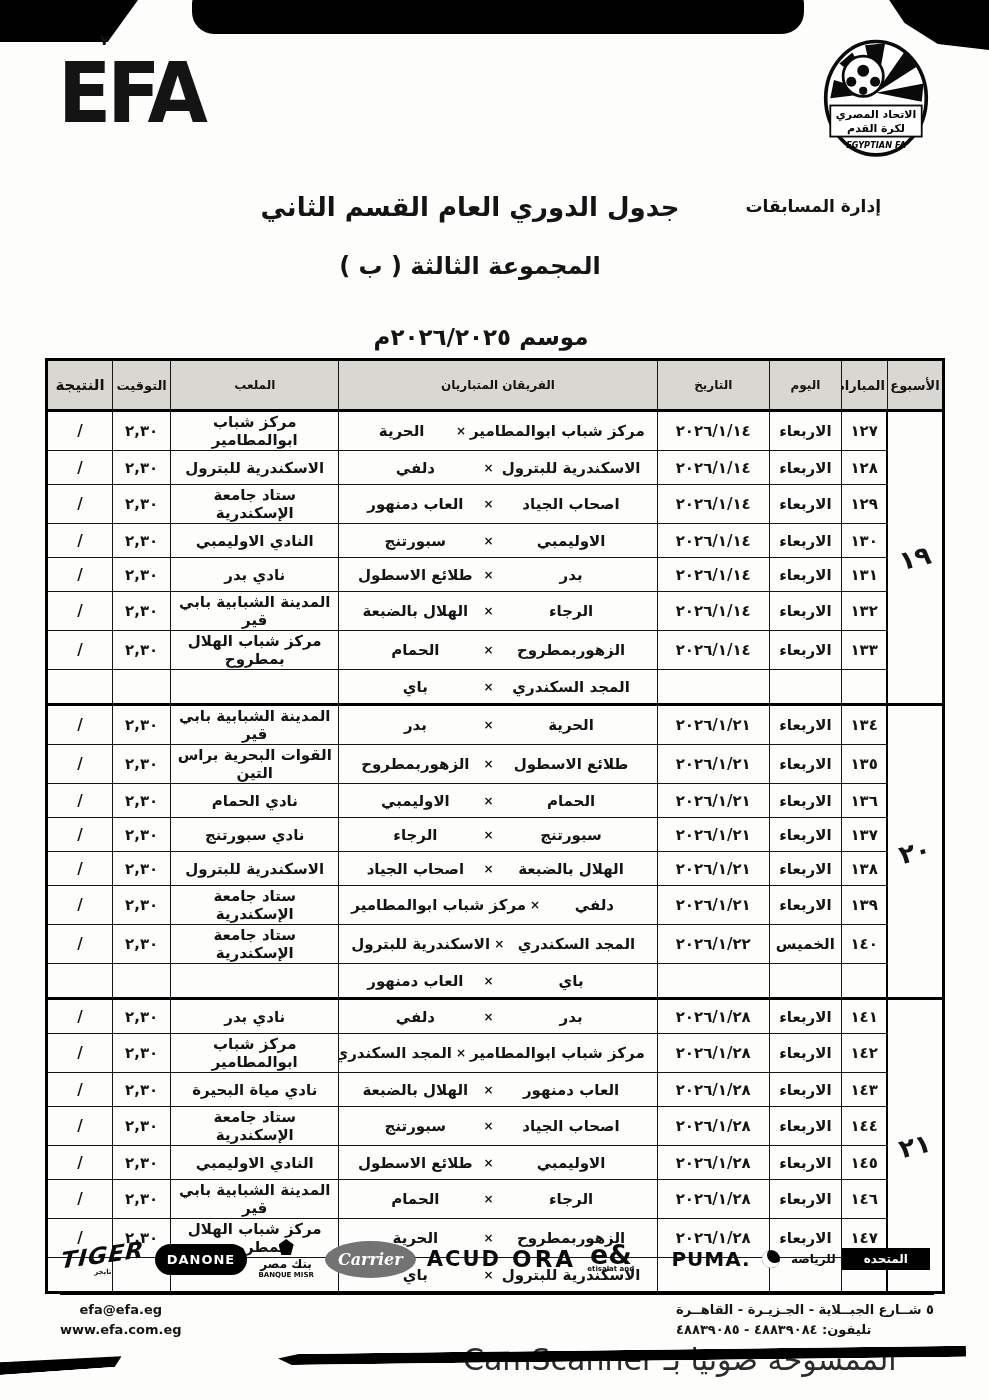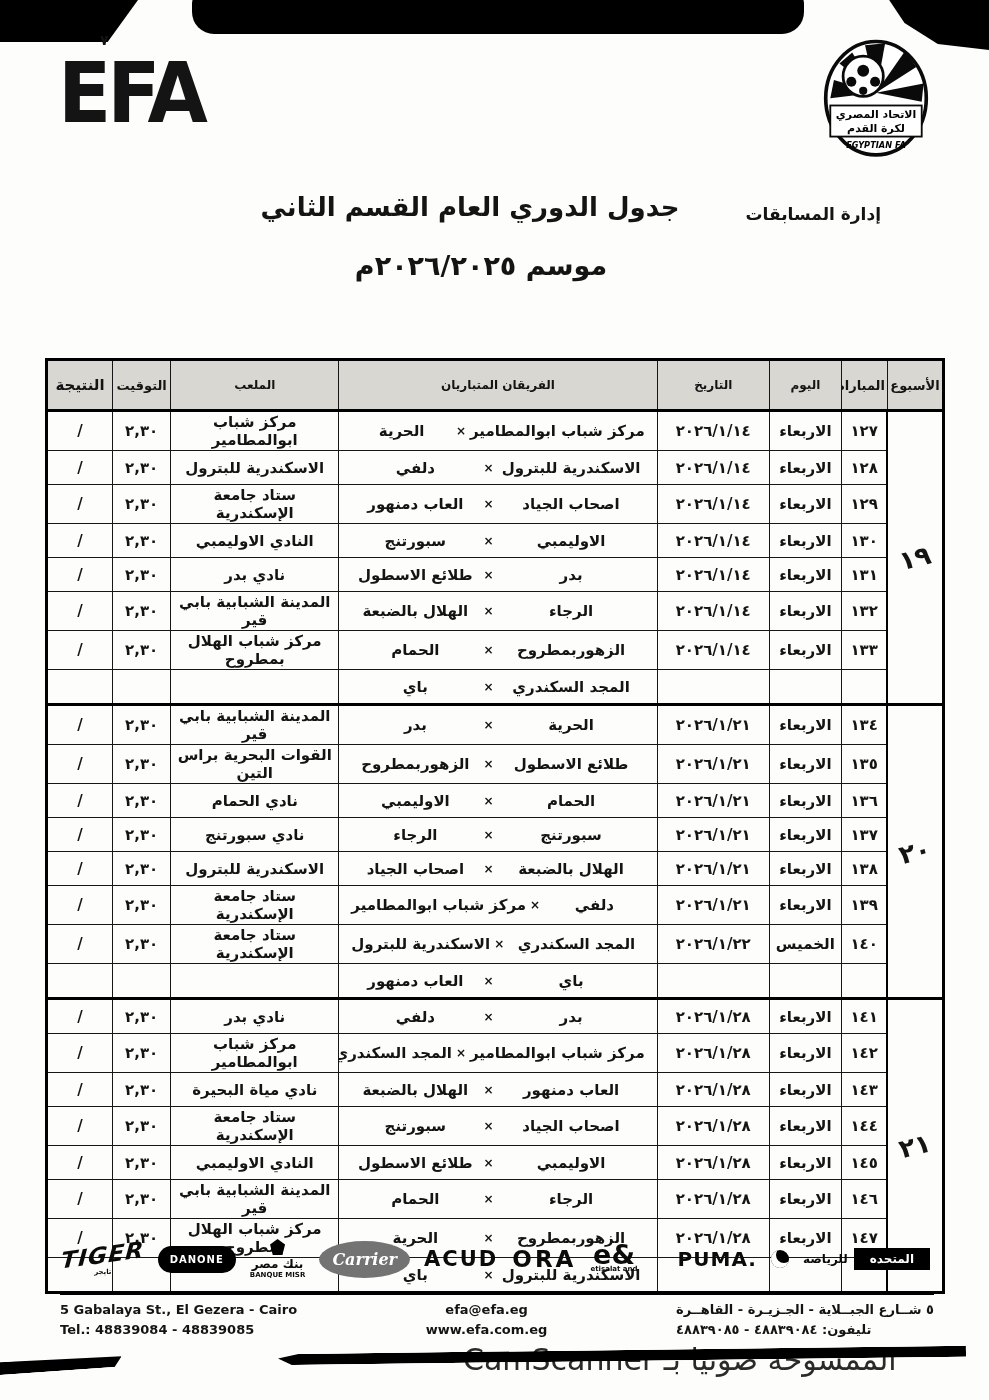--- a/index.html
+++ b/index.html
@@ -14,25 +14,25 @@
   .art-cs-long{left:278px;top:1350px;width:688px;height:11px;transform:rotate(-0.7deg);clip-path:polygon(0 40%,3% 0,100% 0,100% 100%,2% 100%);}
   .art-cs-left{left:-6px;top:1358px;width:128px;height:13px;transform:rotate(-4deg);clip-path:polygon(0 0,100% 20%,94% 100%,0 100%);}
 
   
   .corner-mark{position:absolute;left:100px;top:32px;font-size:14px;font-weight:bold;}
   .efa-logo{position:absolute;left:58px;top:48px;font-size:78px;font-weight:900;letter-spacing:-4px;
             transform:scaleY(1.08);font-family:"DejaVu Sans",sans-serif;}
   .emblem{position:absolute;right:58px;top:36px;width:110px;height:128px;}
 
   
-  .dept-title{position:absolute;right:108px;top:204px;font-size:17px;font-weight:bold;direction:rtl;}
+  .dept-title{position:absolute;right:108px;top:196px;font-size:17px;font-weight:bold;direction:rtl;}
   .title-block{position:absolute;left:0;top:192px;width:940px;text-align:center;direction:rtl;}
   .title-main{font-size:26px;font-weight:900;}
   .title-group{font-size:24px;font-weight:900;margin-top:30px;}
-  .title-season{font-size:27px;font-weight:900;margin-top:28px;padding-left:22px;}
+  .title-season{font-size:23px;font-weight:900;margin-top:44px;padding-left:22px;}
 
   
   table.schedule{position:absolute;left:45px;top:358px;width:900px;border-collapse:collapse;
                  direction:rtl;table-layout:fixed;border:3px solid #000;}
   .schedule th,.schedule td{border:1.6px solid #161616;text-align:center;vertical-align:middle;
                  font-weight:bold;font-size:15px;padding:1px 2px;height:31px;overflow:hidden;}
   .schedule thead th{background:#d8d7d1;height:46px;font-size:12px;border-bottom:3px solid #000;}
   .schedule tr.section-start td{border-top:3px solid #000;}
   td.week-cell{font-size:26px;border-left:2px solid #000;}
   td.week-cell .wk{display:inline-block;transform:rotate(-14deg);}
@@ -42,33 +42,33 @@
   .teams-wrap .vs{padding:0 4px;font-size:12px;}
   .stadium-txt{font-size:14px;}
 
   
   .sponsor-strip{position:absolute;left:62px;top:1228px;width:868px;height:62px;display:flex;
                  align-items:center;justify-content:space-between;direction:ltr;}
   .sponsor{display:flex;flex-direction:column;align-items:center;justify-content:center;color:#0b0b0b;}
   .sp-sub{font-size:7px;font-weight:bold;}
   .tiger .sp-main{font-style:italic;font-weight:900;font-size:23px;letter-spacing:1px;transform:skewX(-12deg) rotate(-8deg);}
   .danone{background:#000;border-radius:16px;padding:8px 12px;}
-  .danone .sp-main{color:#fff;font-weight:bold;font-size:10px;letter-spacing:1px;}
+  .danone .sp-main{color:#fff;font-weight:bold;font-size:13px;letter-spacing:1px;}
   .banque-misr::before{content:"";width:15px;height:16px;background:#000;clip-path:polygon(50% 0,100% 35%,82% 100%,18% 100%,0 35%);margin-bottom:2px;}
   .banque-misr .sp-main{font-size:12px;font-weight:900;}
   .carrier{background:#737373;border-radius:50%;padding:9px 13px;}
   .carrier .sp-main{color:#fff;font-family:"DejaVu Serif",serif;font-style:italic;font-weight:bold;font-size:16px;}
   .acud .sp-main{font-size:21px;font-weight:bold;letter-spacing:2px;}
   .ora .sp-main{font-size:23px;font-weight:900;letter-spacing:3px;}
   .etisalat .sp-main{font-size:27px;font-weight:900;line-height:20px;}
   .etisalat .sp-sub{align-self:flex-end;}
   .puma .sp-main{font-size:20px;font-weight:900;letter-spacing:1px;margin-left:26px;}
   .ribbon-mark .sp-main{width:18px;height:18px;background:#000;border-radius:50%;box-shadow:inset 4px -4px 0 1px #fff;}
   .united-sports{flex-direction:row-reverse;gap:6px;align-items:center;}
-  .united-sports .sp-main{background:#000;color:#fff;font-size:12px;font-weight:900;padding:4px 16px;}
+  .united-sports .sp-main{background:#000;color:#fff;font-size:12px;font-weight:900;padding:4px 22px;}
   .united-sports .sp-sub{font-size:12px;font-weight:900;text-align:center;}
 
   
   .footer-rule{position:absolute;left:60px;top:1292px;width:874px;height:2.5px;background:#000;}
   .footer{position:absolute;left:60px;top:1300px;width:874px;display:flex;justify-content:space-between;
           font-size:13px;font-weight:900;line-height:1.5;}
   .footer .f-left{text-align:left;direction:ltr;}
   .footer .f-center{text-align:center;direction:ltr;}
   .footer .f-right{text-align:left;direction:rtl;}
 
@@ -105,20 +105,21 @@
     </g>
     <rect x="10" y="76" width="100" height="34" fill="#fff" stroke="#0a0a0a" stroke-width="2"></rect>
     <text x="60" y="90" text-anchor="middle" font-size="12" font-weight="bold" font-family="DejaVu Sans, sans-serif">الاتحاد المصري</text>
     <text x="60" y="105" text-anchor="middle" font-size="12" font-weight="bold" font-family="DejaVu Sans, sans-serif">لكرة القدم</text>
     <text x="60" y="122" text-anchor="middle" font-size="9" font-weight="bold" font-style="italic" font-family="DejaVu Sans, sans-serif">EGYPTIAN FA</text>
   </svg>
 
   <div class="dept-title">إدارة المسابقات</div>
   <div class="title-block">
     <div class="title-main">جدول الدوري العام القسم الثاني</div>
+    <div class="title-group">المجموعة الثالثة ( ب )</div>
     <div class="title-season">موسم ٢٠٢٦/٢٠٢٥م</div>
   </div>
 
   <table class="schedule">
     <colgroup>
       <col style="width:56px">
         <col style="width:46px">
         <col style="width:72px">
         <col style="width:112px">
       <col style="width:318px">
@@ -537,24 +538,20 @@
         <span class="sp-main"></span>
       </div>
       <div class="sponsor united-sports">
         <span class="sp-main">المتحده</span>
         <span class="sp-sub">للرياضة</span>
       </div>
     </div>
 
   <div class="footer-rule"></div>
   <div class="footer">
-    <div class="f-left">
-      <div>5 Gabalaya St., El Gezera - Cairo</div>
-      <div>Tel.: 48839084 - 48839085</div>
-    </div>
     <div class="f-center">
       <div>efa@efa.eg</div>
       <div>www.efa.com.eg</div>
     </div>
     <div class="f-right">
       <div>٥ شــارع الجبــلاية - الجـزيـرة - القاهــرة</div>
       <div>تليفون: ٤٨٨٣٩٠٨٤ - ٤٨٨٣٩٠٨٥</div>
     </div>
   </div>
 

